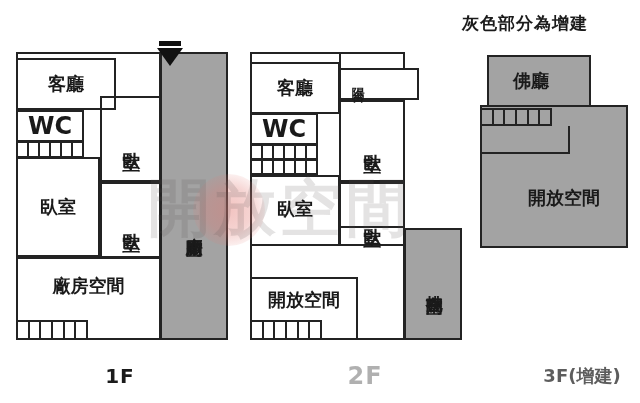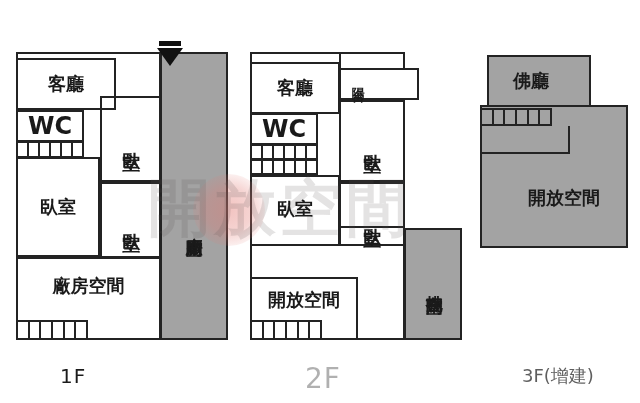--- a/index.html
+++ b/index.html
@@ -123,28 +123,28 @@
     top: 7px;
     width: 0;
     height: 0;
     border-left: 13px solid transparent;
     border-right: 13px solid transparent;
     border-top: 18px solid #111111;
   }
   
   .caption {
     position: absolute;
-    text-align: left;
-    font-weight: normal;
+    text-align: center;
+    font-weight: bold;
     color: #1b1b1b;
     z-index: 6;
   }
   .cap-1f { font-size: 20px; letter-spacing: 1px; }
   .cap-2f {
-    font-size: 28px;
+    font-size: 24px;
     letter-spacing: 1px;
     color: rgba(30,30,30,0.35);
   }
   .cap-3f {
     font-size: 18px;
     letter-spacing: 0px;
     color: rgba(30,30,30,0.72);
   }
   .note {
     position: absolute;
@@ -157,20 +157,21 @@
   }
 </style>
 </head>
 <body>
 
 <div id="plan">
 
   <div class="wm-dot"></div>
   <div class="watermark">開放空間</div>
 
+  <div class="note" style="left:462px; top:12px;">灰色部分為增建</div>
 
   <div>
 
     <div class="box gray" style="left:160px; top:52px; width:68px; height:288px;"></div>
     <div class="lbl t17 vert" style="left:176px; top:166px; width:36px; height:120px;">廠房空間</div>
 
     <div class="box" style="left:16px; top:52px; width:145px; height:288px;"></div>
 
     <div class="box nofill" style="left:16px; top:58px; width:100px; height:52px;"></div>
     <div class="lbl t18" style="left:16px; top:58px; width:100px; height:52px;">客廳</div>

